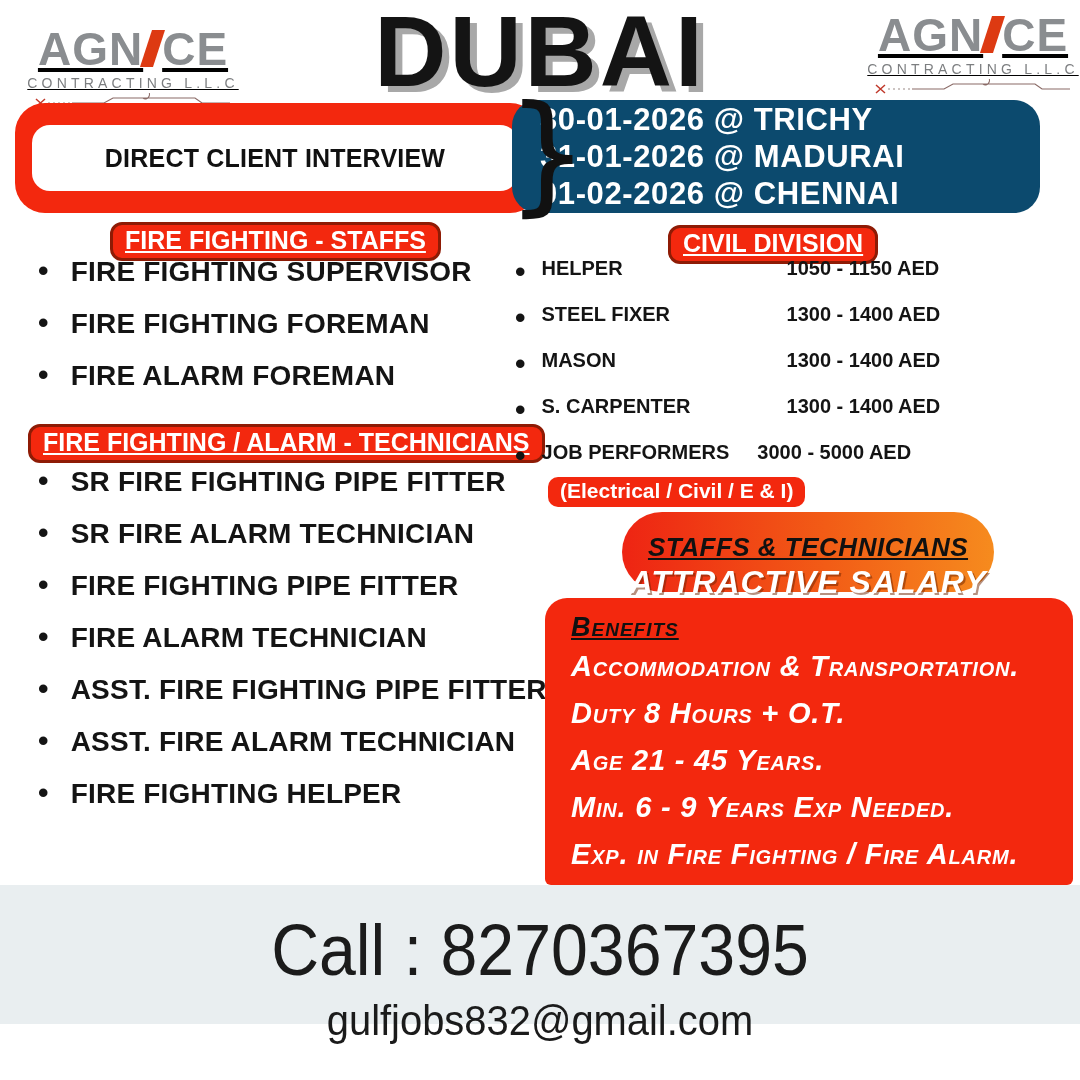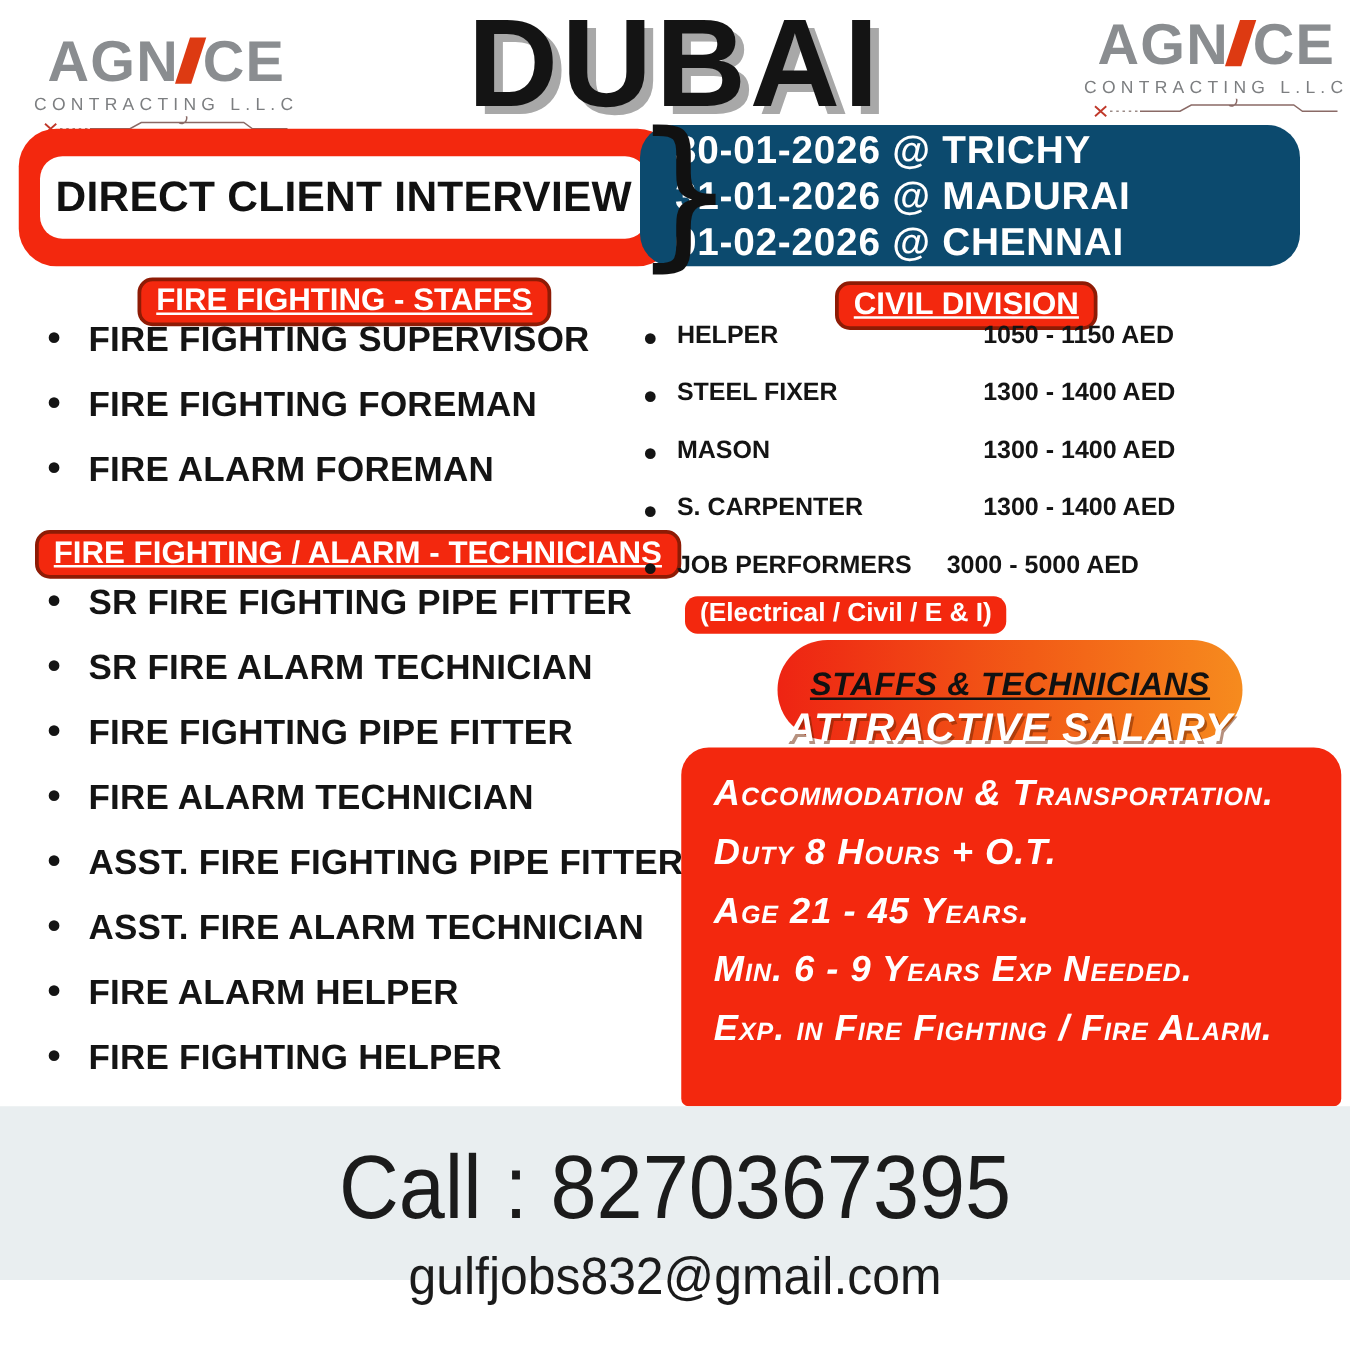--- a/index.html
+++ b/index.html
@@ -4,21 +4,21 @@
 <style>
   * { margin:0; padding:0; box-sizing:border-box; }
   html,body { background:#cfcfcf; }
   body { font-family:"Liberation Sans", sans-serif; }
   .poster {
     position:relative; width:1080px; height:1080px;
     background:#ffffff; overflow:hidden; margin:0 auto;
   }
 
   
-  .logo { position:absolute; text-align:center; }
+  .logo { position:absolute; text-align:center;text-decoration:underline; }
   .logo-left  { left:18px;  top:26px; width:230px; }
   .logo-right { left:858px; top:12px; width:230px; }
   .logo-name { font-size:46px; font-weight:800; color:#8a8d90; letter-spacing:1px; line-height:1; display:flex; align-items:center; justify-content:center; }
   .logo-slash { display:inline-block; width:13px; height:37px; background:#dd3a12; transform:skewX(-18deg); margin:0 3px 2px 3px; }
   .logo-sub { font-size:14px; color:#7c7e80; letter-spacing:4.2px; margin-top:3px; white-space:nowrap; }
   .logo svg { margin-top:2px; }
 
   
   .title {
     position:absolute; left:0; top:0; width:100%; text-align:center;
@@ -28,21 +28,21 @@
 
   
   .interview-box {
     position:absolute; left:15px; top:103px; width:525px; height:110px;
     background:#f3280e; border-radius:30px;
   }
   .interview-inner {
     position:absolute; left:17px; top:22px; right:22px; bottom:22px;
     background:#ffffff; border-radius:18px;
     display:flex; align-items:center; justify-content:center;
-    font-size:34px; font-weight:800; color:#111; letter-spacing:0.2px; white-space:nowrap;
+    font-size:25px; font-weight:800; color:#111; letter-spacing:0.2px; white-space:nowrap;
   }
   .brace {
     position:absolute; left:506px; top:88px; z-index:3;
     font-family:"DejaVu Sans", sans-serif; font-size:130px; font-weight:400; color:#111; line-height:1;
   }
   .dates-box {
     position:absolute; left:512px; top:100px; width:528px; height:113px;
     background:#0c4a6e; border-radius:26px;
     display:flex; flex-direction:column; justify-content:center; padding-left:28px;
   }
@@ -168,21 +168,20 @@
   </div>
 
   <div class="badge badge-tech">FIRE FIGHTING / ALARM - TECHNICIANS</div>
   <div class="blist blist-tech">
     <div class="bitem">SR FIRE FIGHTING PIPE FITTER</div>
     <div class="bitem">SR FIRE ALARM TECHNICIAN</div>
     <div class="bitem">FIRE FIGHTING PIPE FITTER</div>
     <div class="bitem">FIRE ALARM TECHNICIAN</div>
     <div class="bitem">ASST. FIRE FIGHTING PIPE FITTER</div>
     <div class="bitem">ASST. FIRE ALARM TECHNICIAN</div>
-    <div class="bitem">FIRE ALARM HELPER</div>
     <div class="bitem">FIRE FIGHTING HELPER</div>
   </div>
 
   <div class="badge badge-civil">CIVIL DIVISION</div>
   <div class="civil-rows">
     <div class="crow">
       <span class="role">HELPER</span>
       <span class="sal">1050 - 1150 AED</span>
     </div>
     <div class="crow">
@@ -203,20 +202,21 @@
     </div>
   </div>
   <div class="note-badge">(Electrical / Civil / E &amp; I)</div>
 
   <div class="salary-pill">
     <div class="l1">STAFFS &amp; TECHNICIANS</div>
     <div class="l2">ATTRACTIVE SALARY</div>
   </div>
 
   <div class="benefits">
+    <div class="bhead">Benefits</div>
     <div class="bline">Accommodation &amp; Transportation.</div>
     <div class="bline">Duty 8 Hours + O.T.</div>
     <div class="bline">Age 21 - 45 Years.</div>
     <div class="bline">Min. 6 - 9 Years Exp Needed.</div>
     <div class="bline">Exp. in Fire Fighting / Fire Alarm.</div>
   </div>
 
   <div class="bottom">
     <div class="phone">Call : 8270367395</div>
     <div class="email">gulfjobs832@gmail.com</div>

